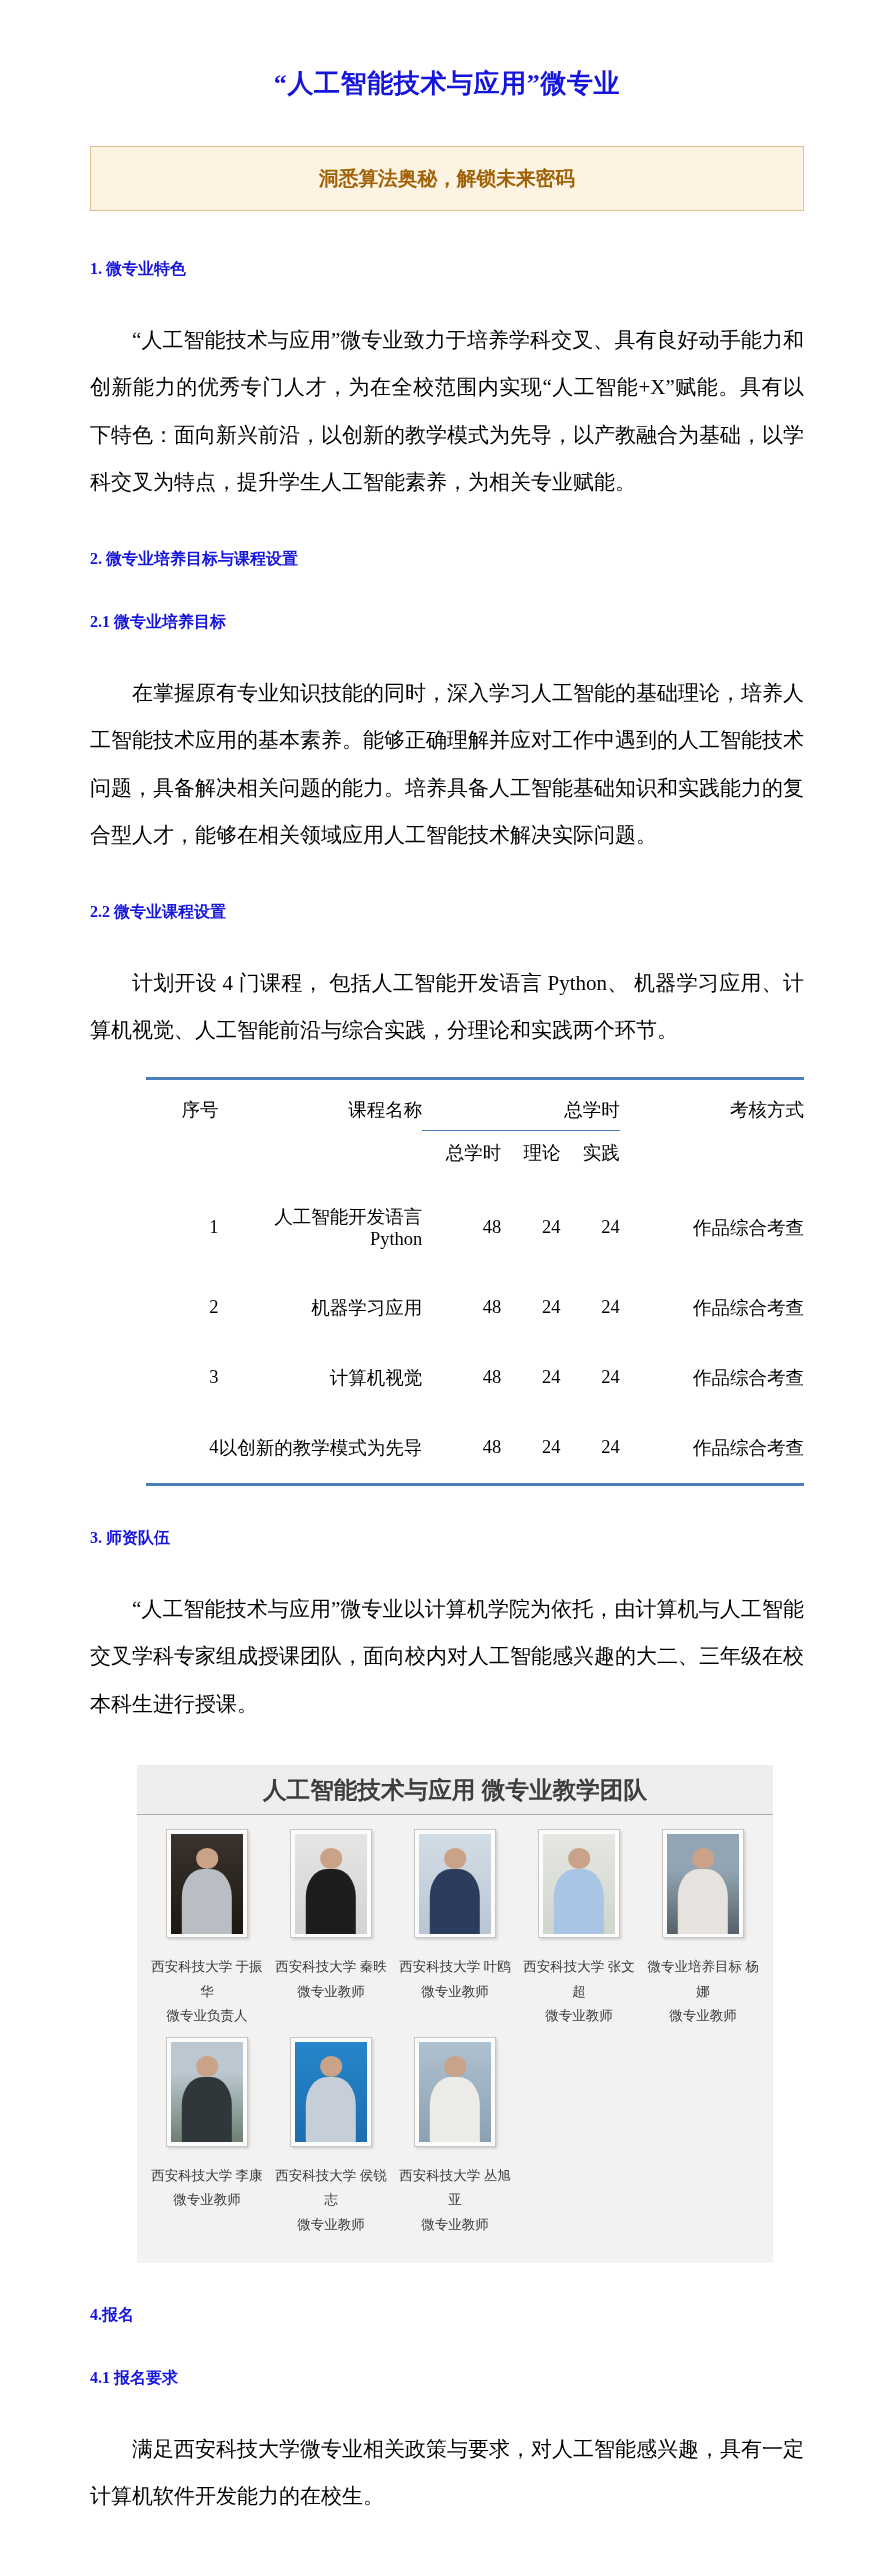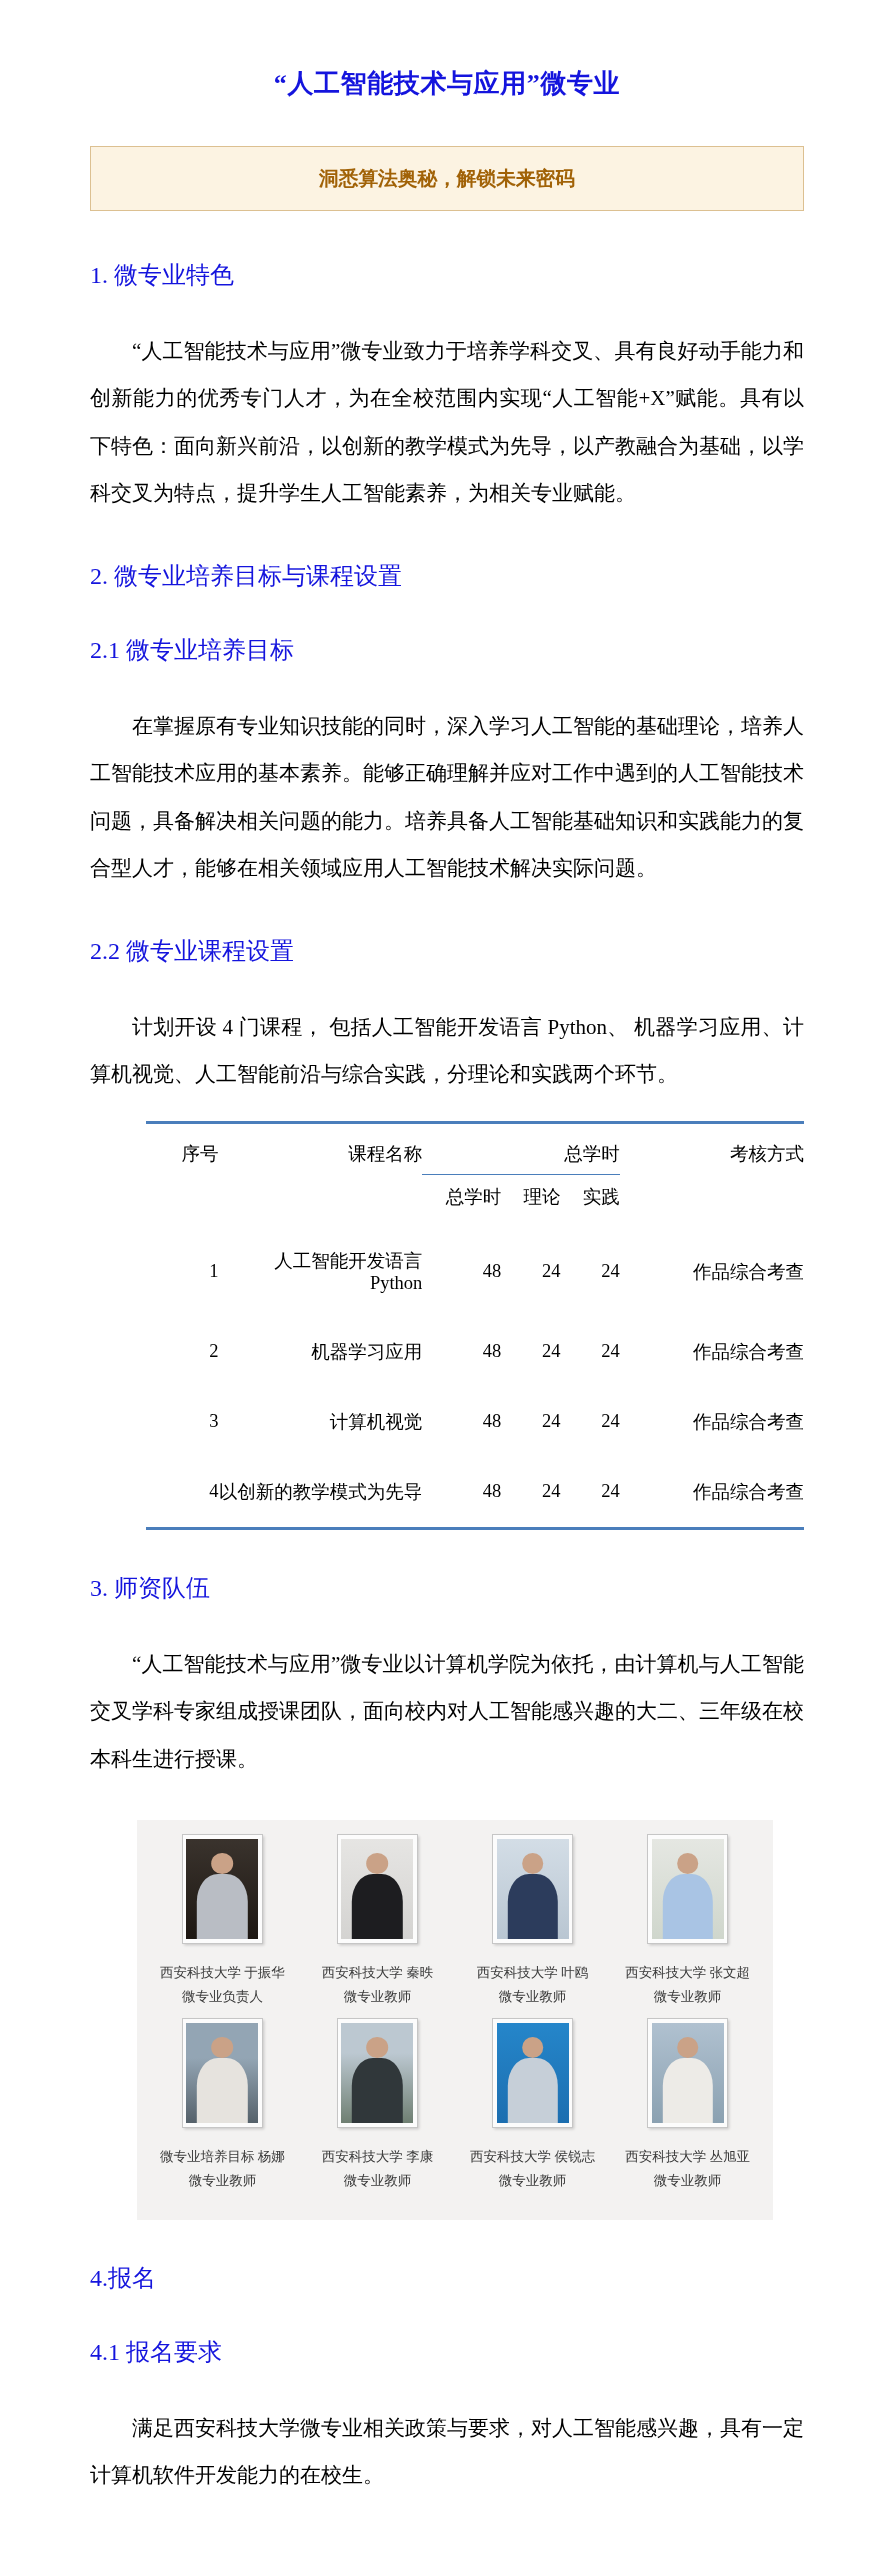--- a/index.html
+++ b/index.html
@@ -34,22 +34,22 @@
     border:1.1px solid var(--banner-border);
     text-align:center;
     font-size:19.7px;
     font-weight:700;
     color:#a16207;
     padding:18px 5.6px;
     margin:0 0 48px 0;
   }
   .sec-heading{
     color:var(--accent);
-    font-size:24px;
-    font-weight:400;
+    font-size:16px;
+    font-weight:700;
     margin:42px 0 37px 0;
   }
   .body-para{
     font-size:21px;
     line-height:2.26;
     text-align:justify;
     text-indent:2em;
     margin:0;
   }
   
@@ -83,21 +83,21 @@
     border-bottom:1.1px solid #ababab;
     text-align:center;
     font-family:"Liberation Sans","DejaVu Sans",sans-serif;
     font-weight:700;
     font-size:23.6px;
     color:#3d3d3d;
     padding:9px 0 7.9px 0;
   }
   .team-grid{
     display:grid;
-    grid-template-columns:repeat(4,1fr);
+    grid-template-columns:repeat(5,1fr);
     padding:13.5px 7.9px 26px 7.9px;
     row-gap:9px;
   }
   .teacher{
     display:flex;
     flex-direction:column;
     align-items:center;
   }
   .frame{
     background:#fcfcfc;
@@ -230,20 +230,21 @@
         <td>24</td>
         <td>作品综合考查</td>
       </tr>
     </tbody>
   </table>
 
   <div class="sec-heading">3. 师资队伍</div>
   <p class="body-para">“人工智能技术与应用”微专业以计算机学院为依托，由计算机与人工智能交叉学科专家组成授课团队，面向校内对人工智能感兴趣的大二、三年级在校本科生进行授课。</p>
 
   <div class="team-panel">
+    <div class="team-header">人工智能技术与应用 微专业教学团队</div>
     <div class="team-grid">
 
       <div class="teacher">
         <div class="frame">
             <div class="photo p1"></div>
           </div>
         <div class="caption">
           <div>西安科技大学 于振华</div>
           <div>微专业负责人</div>
         </div>

